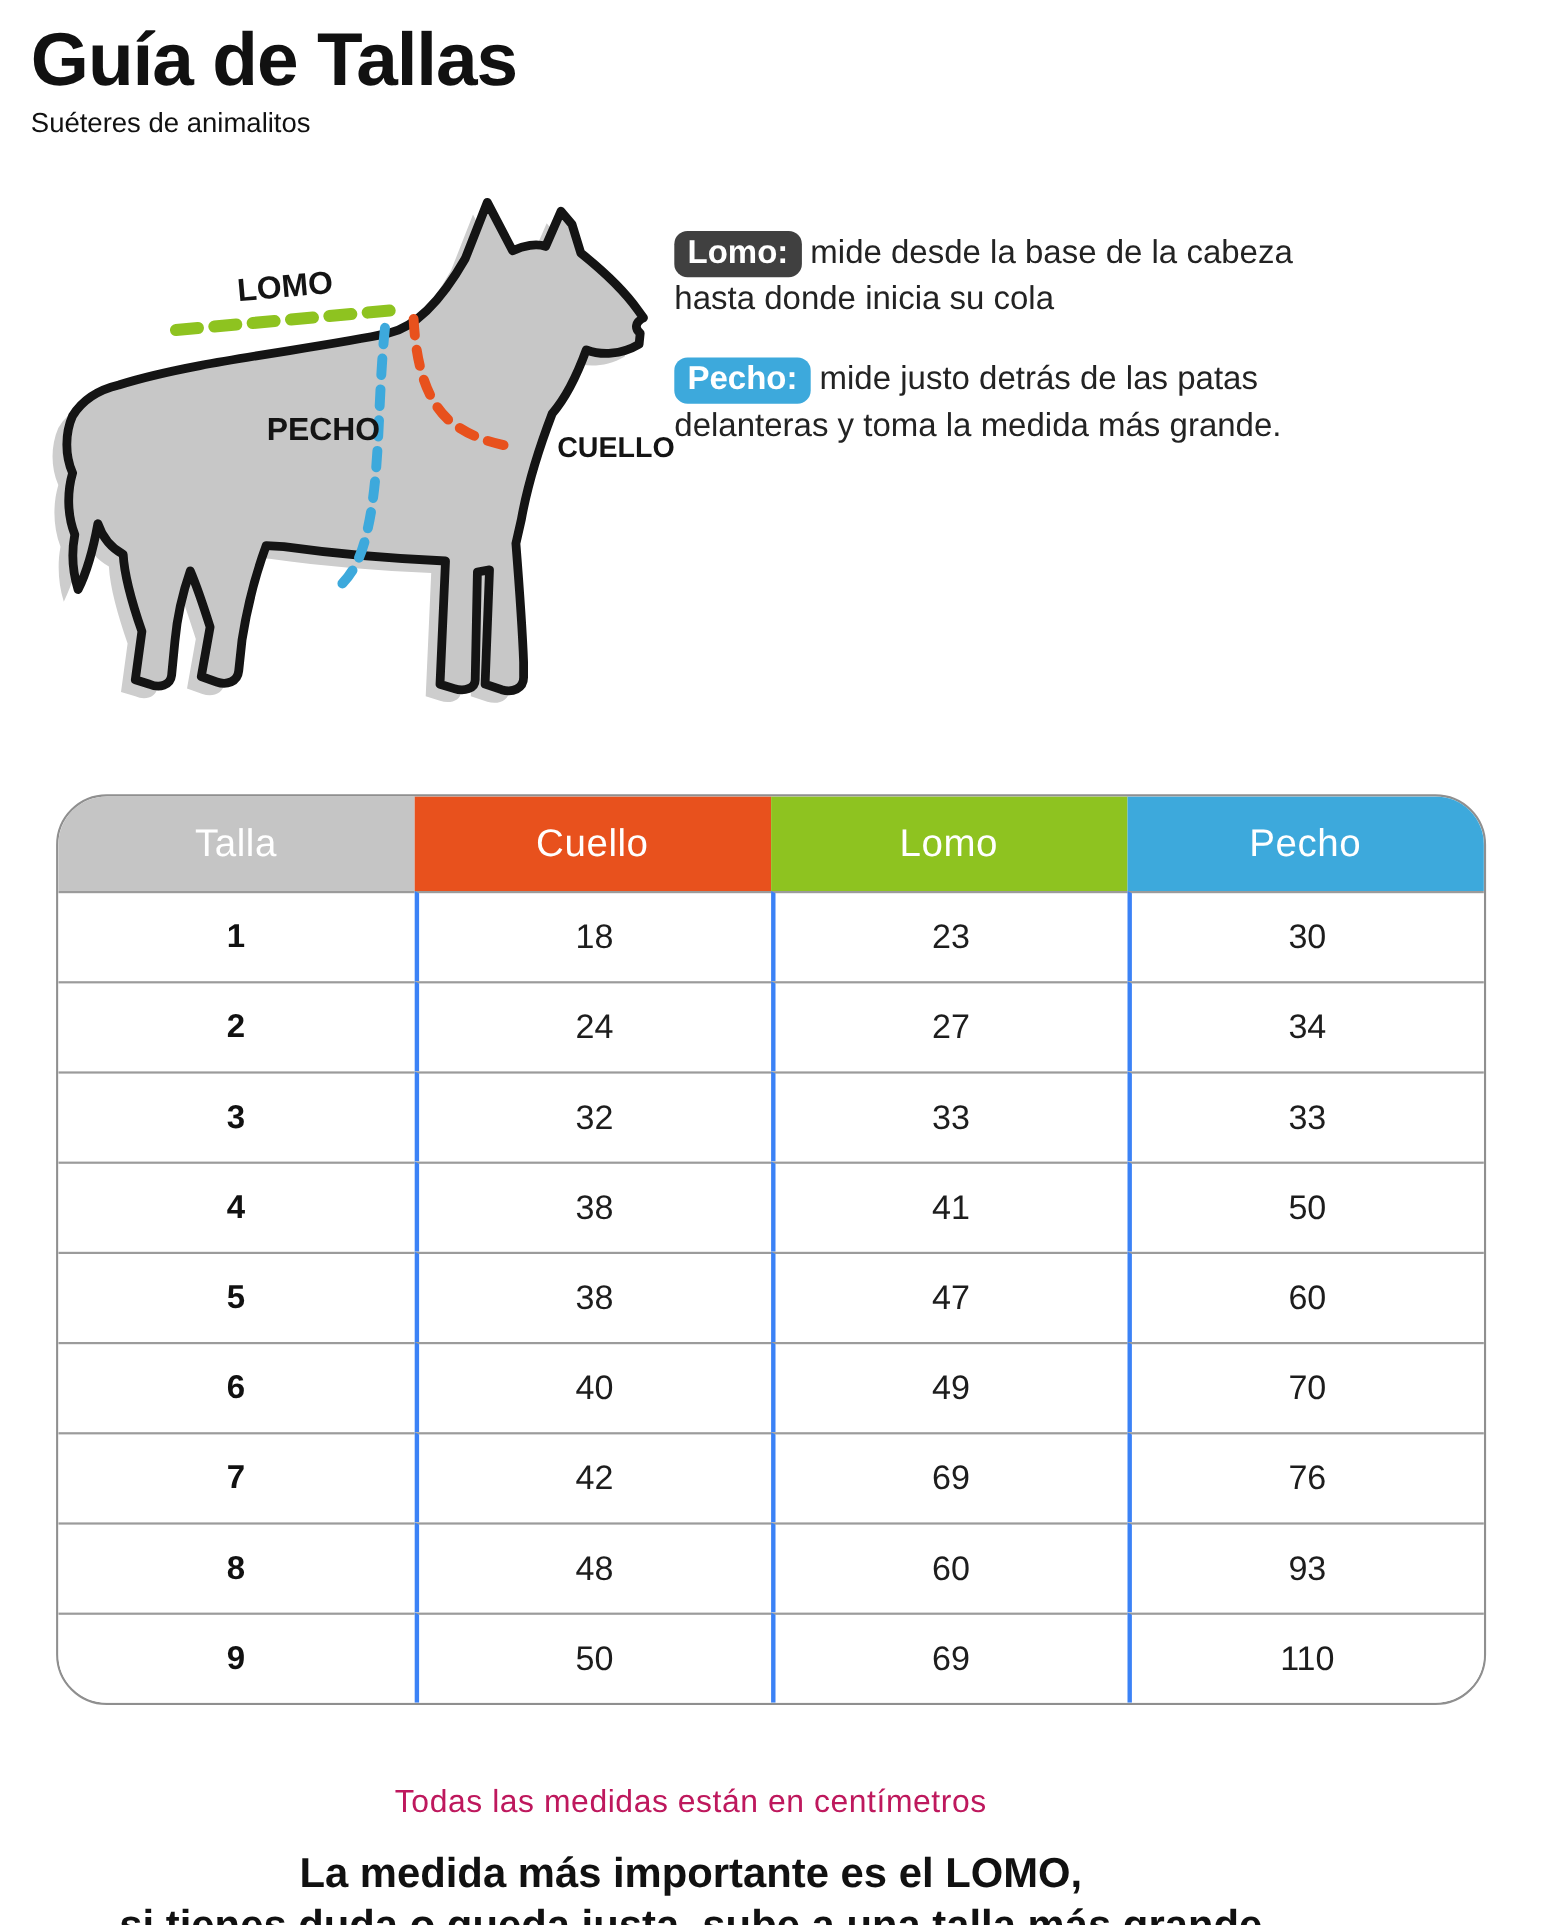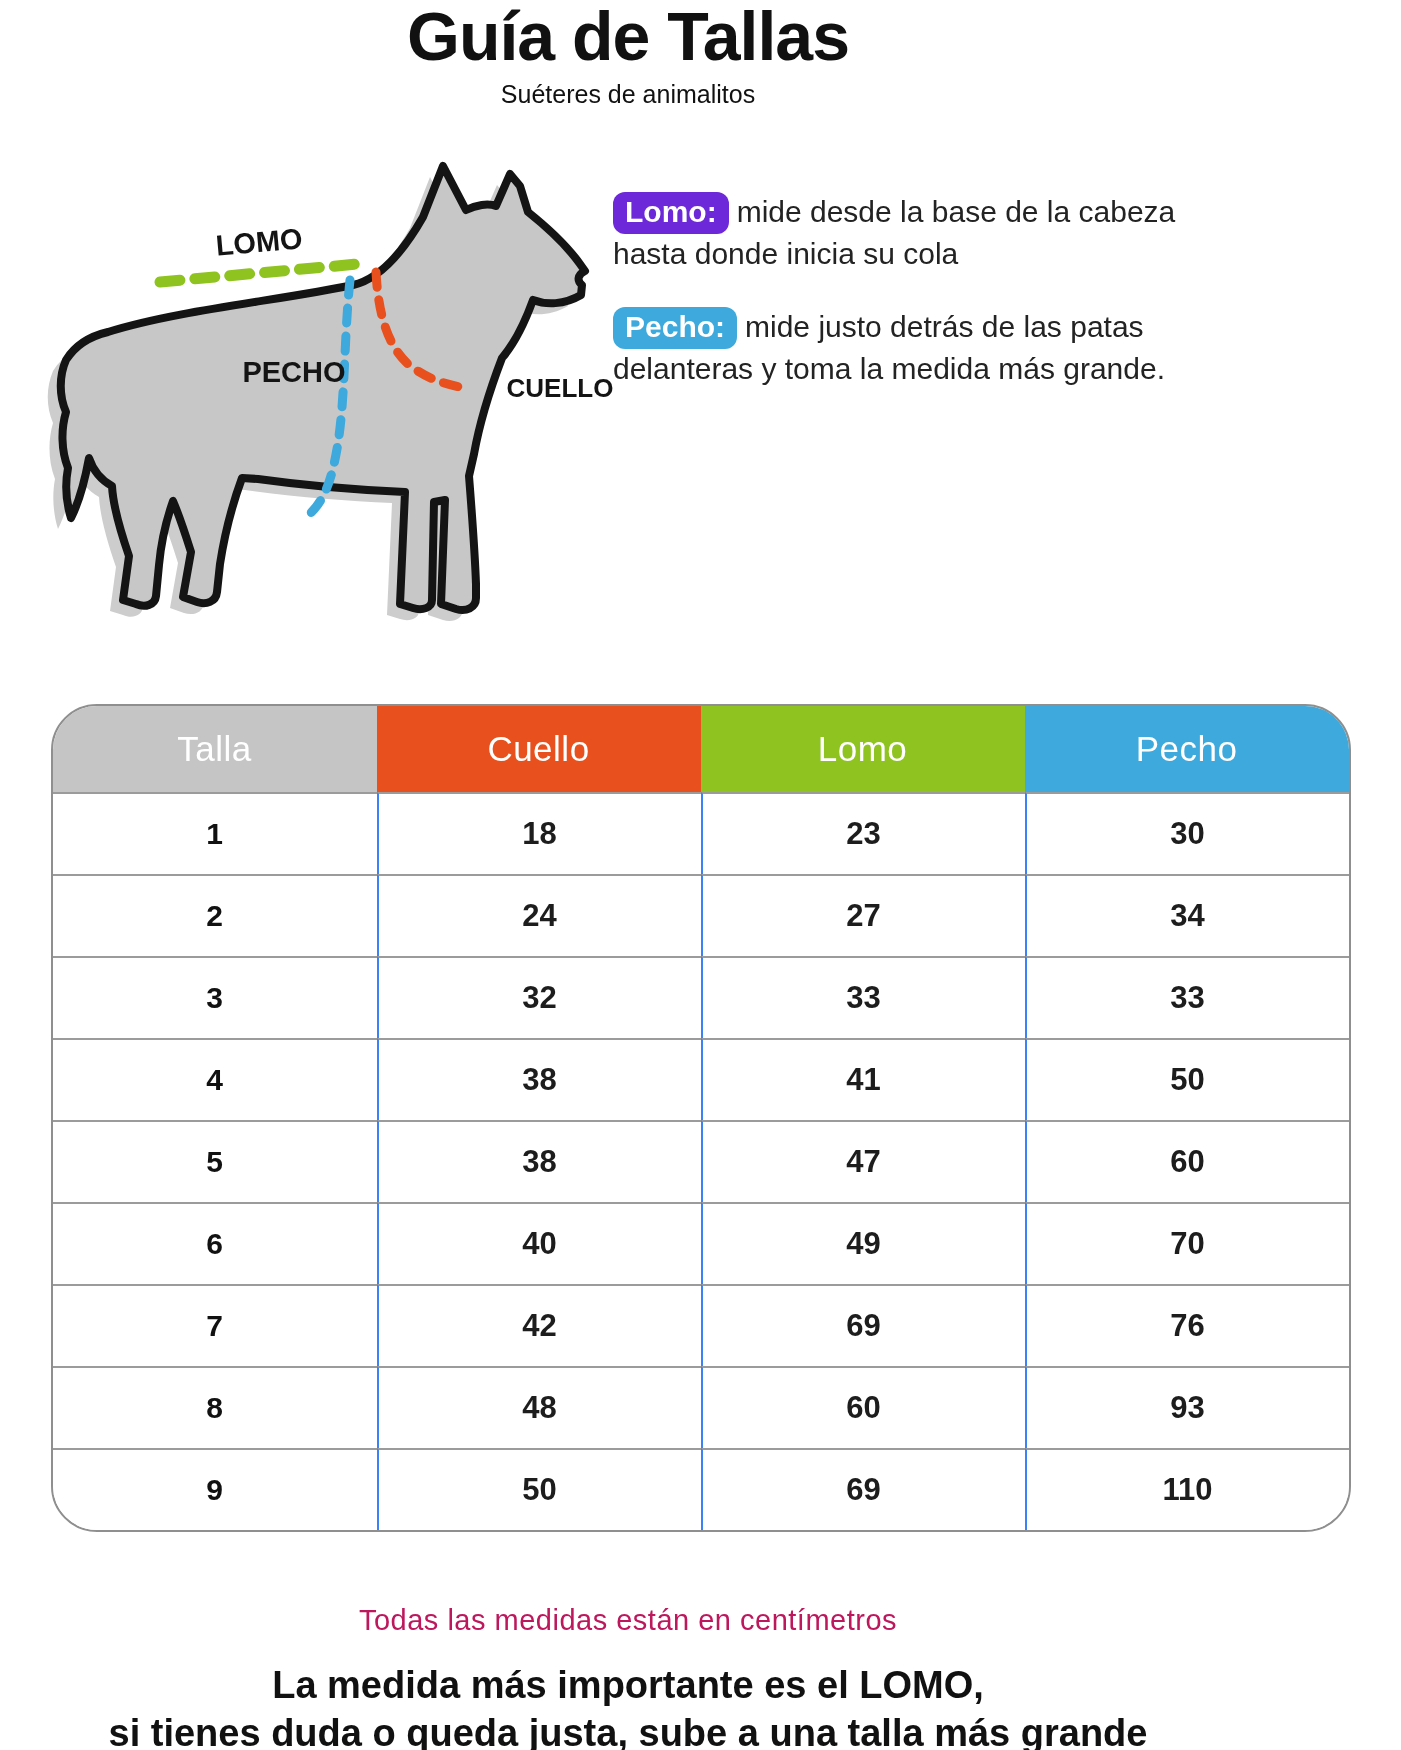--- a/index.html
+++ b/index.html
@@ -3,38 +3,38 @@
 <meta charset="utf-8">
 <style>
   html,body{margin:0;padding:0;background:#ffffff;}
   body{
     width:1401px;height:1750px;overflow:hidden;position:relative;
     font-family:"Liberation Sans", sans-serif;color:#1c1c1c;
   }
   .content{width:1200px;margin-left:28px;}
 
   
-  .page-header{text-align:center;}
+  .page-header{padding-top:18px;}
   .page-title{
     font-size:68px;font-weight:800;letter-spacing:-1px;color:#111;
     line-height:72px;margin:0;
   }
   .page-subtitle{font-size:25px;font-weight:400;color:#111;line-height:40px;margin-top:2px;}
 
   
   .diagram-section{position:relative;height:482px;margin-top:38px;text-align:left;}
   .dog-svg{position:absolute;left:0;top:0;pointer-events:none;}
   .instructions{position:absolute;left:585px;top:40px;width:615px;}
   .instruction{font-size:30px;line-height:39px;color:#232323;margin:0 0 34px 0;}
   .tag{
     display:inline-block;color:#fff;font-weight:700;border-radius:12px;
     padding:2px 12px 4px 12px;margin-right:8px;line-height:36px;
   }
   .tag-cuello{background:#E8511D;}
-  .tag-lomo{background:#6d28d9;border-radius:12px;}
+  .tag-lomo{background:#404040;border-radius:12px;}
   .tag-pecho{background:#3DA9DC;}
 
   
   .table-wrap{
     width:1296px;margin:70px auto 17px auto;
     border:2px solid #8f8f8f;border-radius:46px;overflow:hidden;
     background:#fff;
   }
   table.size-table{width:100%;border-collapse:separate;border-spacing:0;}
   .size-table th{
@@ -43,21 +43,21 @@
   }
   .col-talla-h{background:#C5C5C5;}
   .col-cuello-h{background:#E8511D;}
   .col-lomo-h{background:#8EC320;}
   .col-pecho-h{background:#3DA9DC;}
   .size-table td{
     height:78px;text-align:center;vertical-align:middle;
     font-size:31px;color:#1d1d1d;background:#fff;
     border-top:2px solid #9b9b9b;
   }
-  .size-table td + td{border-left:2px solid #3b82f6;font-weight:bold;}
+  .size-table td + td{border-left:4px solid #3b82f6;}
   .size-table td.talla{font-weight:700;font-size:30px;color:#111;}
 
   
   .units-note{
     text-align:center;font-size:29px;color:#be185d;font-weight:400;
     margin-top:72px;letter-spacing:.5px;
   }
   .footer-emphasis{
     text-align:center;font-size:38px;font-weight:700;color:#111;
     line-height:48px;margin-top:24px;

